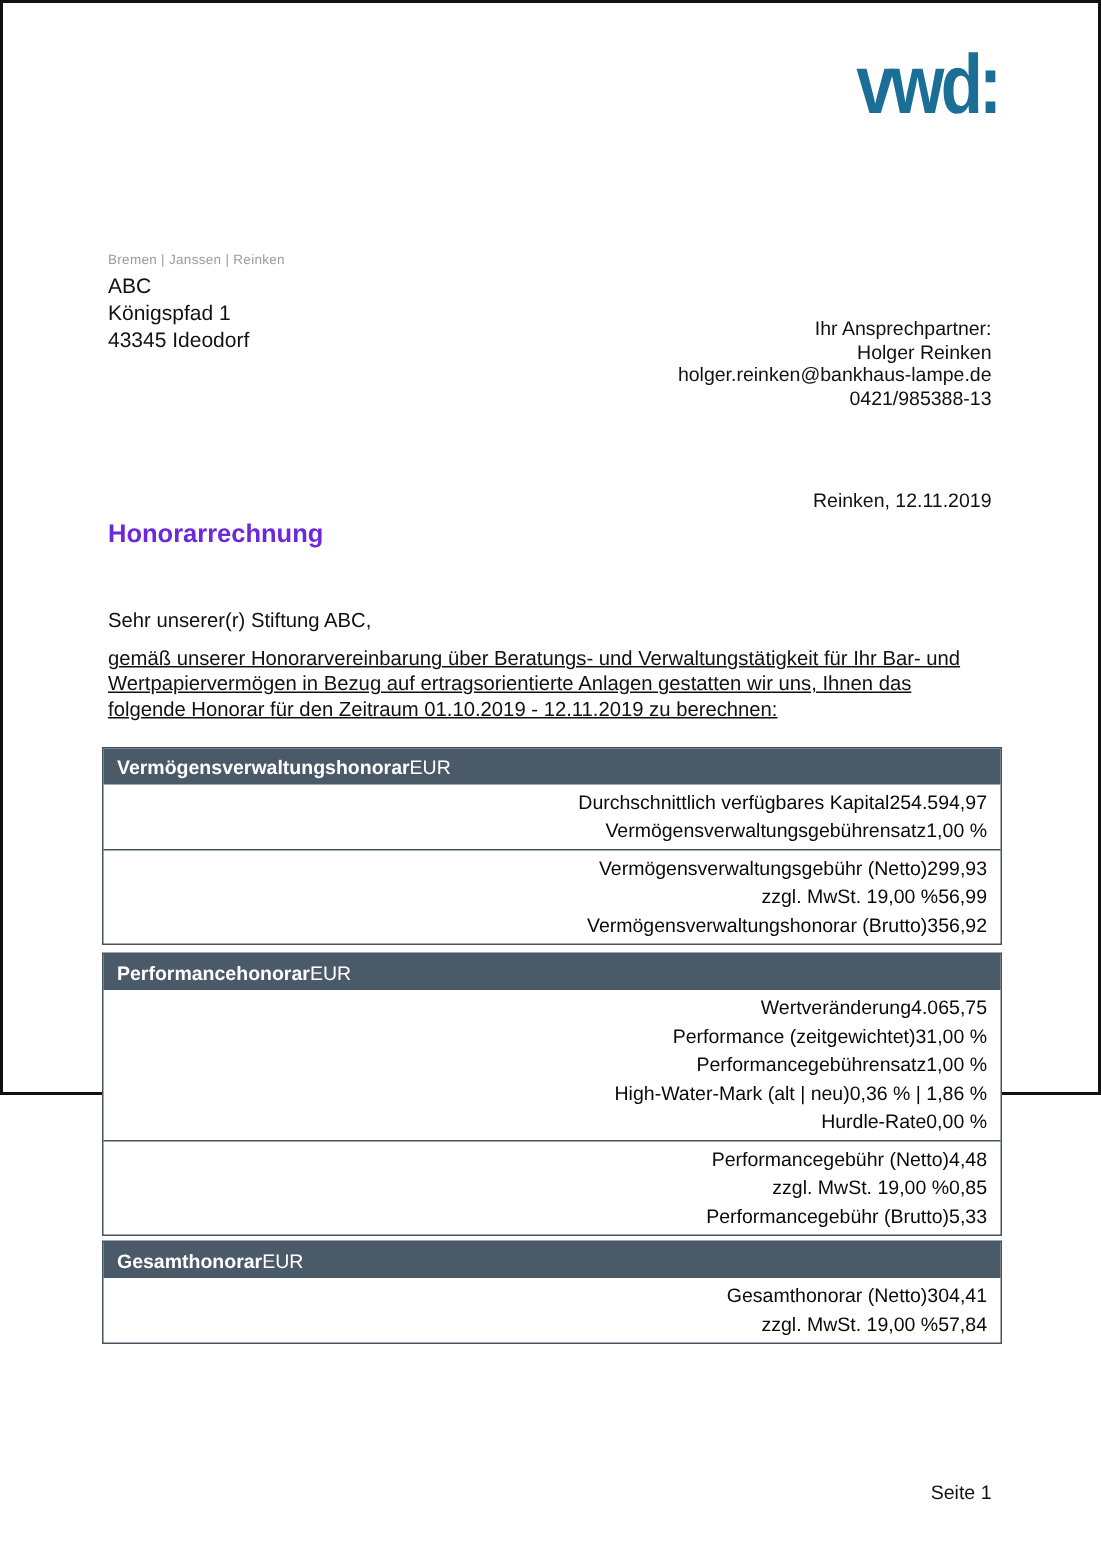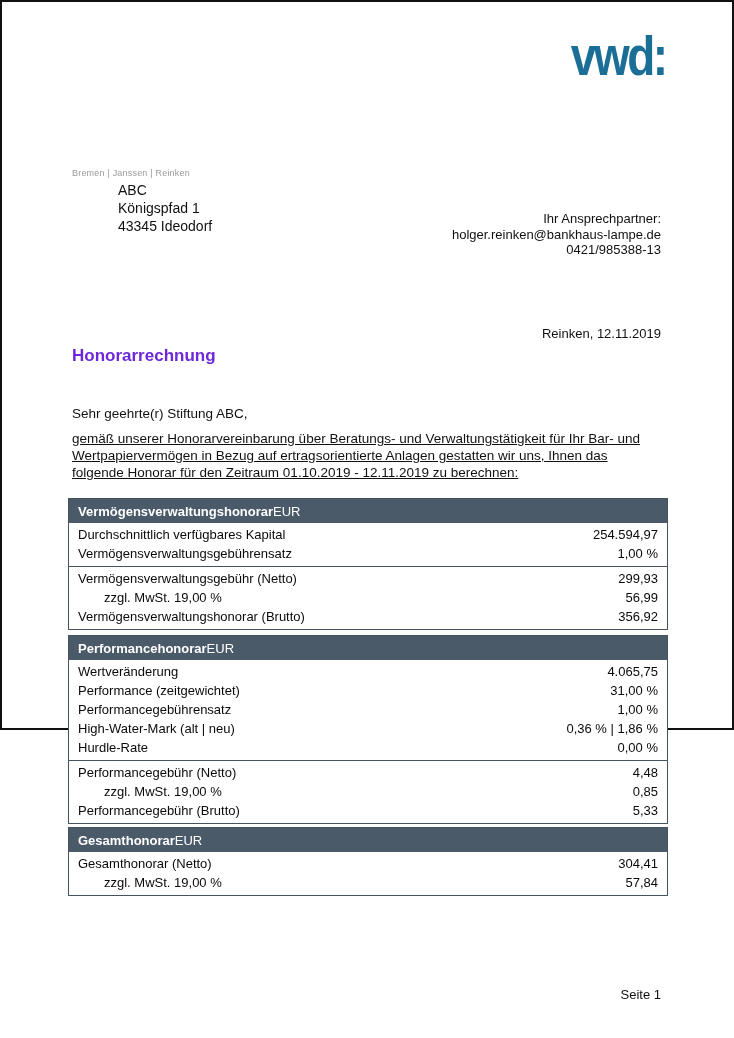--- a/index.html
+++ b/index.html
@@ -30,21 +30,21 @@
     transform:scaleX(0.82);transform-origin:right top;
     line-height:1;
   }
   .sender-line{
     position:absolute;left:70px;top:166px;
     font-size:9px;color:var(--sender-gray);
     letter-spacing:0.2px;
   }
   .recipient{
     position:absolute;left:70px;top:179px;
-    font-size:14px;line-height:18px;color:#111;margin-left:46px;
+    font-size:14px;line-height:18px;color:#111;
   }
   .contact{
     position:absolute;right:71px;top:209px;
     text-align:right;font-size:13px;line-height:15.5px;color:#111;
   }
   .date-line{
     position:absolute;right:71px;top:324px;
     font-size:13px;color:#111;
   }
   .title{
@@ -71,21 +71,21 @@
   .fee-head{
     display:flex;align-items:center;
     background:var(--table-header-bg);color:#fff;
     height:24px;padding:0 9px;font-size:13px;
   }
   .fee-head .fee-title{font-weight:700;}
   .fee-head .fee-currency{font-weight:400;}
   .fee-section{padding:2px 0 3px 0;}
   .fee-section + .fee-section{border-top:1px solid var(--table-border);}
   .fee-row{
-    display:flex;justify-content:space-between;align-items:center;
+    display:flex;justify-content:flex-end;align-items:center;
     height:19px;padding:0 9px;font-size:13px;color:#0a0a0a;
   }
   .fee-row .fee-label.indent{padding-left:26px;}
   .fee-row .fee-value{text-align:right;white-space:nowrap;}
   .footer{
     position:absolute;right:71px;top:985px;
     font-size:13px;color:#111;
   }
 </style>
 </head>
@@ -98,29 +98,30 @@
   <div class="sender-line">Bremen | Janssen | Reinken</div>
 
   <div class="recipient">
     <div>ABC</div>
     <div>Königspfad 1</div>
     <div>43345 Ideodorf</div>
   </div>
 
   <div class="contact">
     <div>Ihr Ansprechpartner:</div>
+    <div>Holger Reinken</div>
     <div>holger.reinken@bankhaus-lampe.de</div>
     <div>0421/985388-13</div>
   </div>
 
   <div class="date-line">Reinken, 12.11.2019</div>
 
   <div class="title">Honorarrechnung</div>
 
-  <div class="salutation">Sehr geehrte(r) Stiftung ABC,</div>
+  <div class="salutation">Sehr unserer(r) Stiftung ABC,</div>
 
   <div class="body-text" id="body-text">
       <div>gemäß unserer Honorarvereinbarung über Beratungs- und Verwaltungstätigkeit für Ihr Bar- und</div>
       <div>Wertpapiervermögen in Bezug auf ertragsorientierte Anlagen gestatten wir uns, Ihnen das</div>
       <div>folgende Honorar für den Zeitraum 01.10.2019 - 12.11.2019 zu berechnen:</div>
     </div>
 
   <div class="tables" id="tables">
       <div class="fee-table t0">
         <div class="fee-head">

